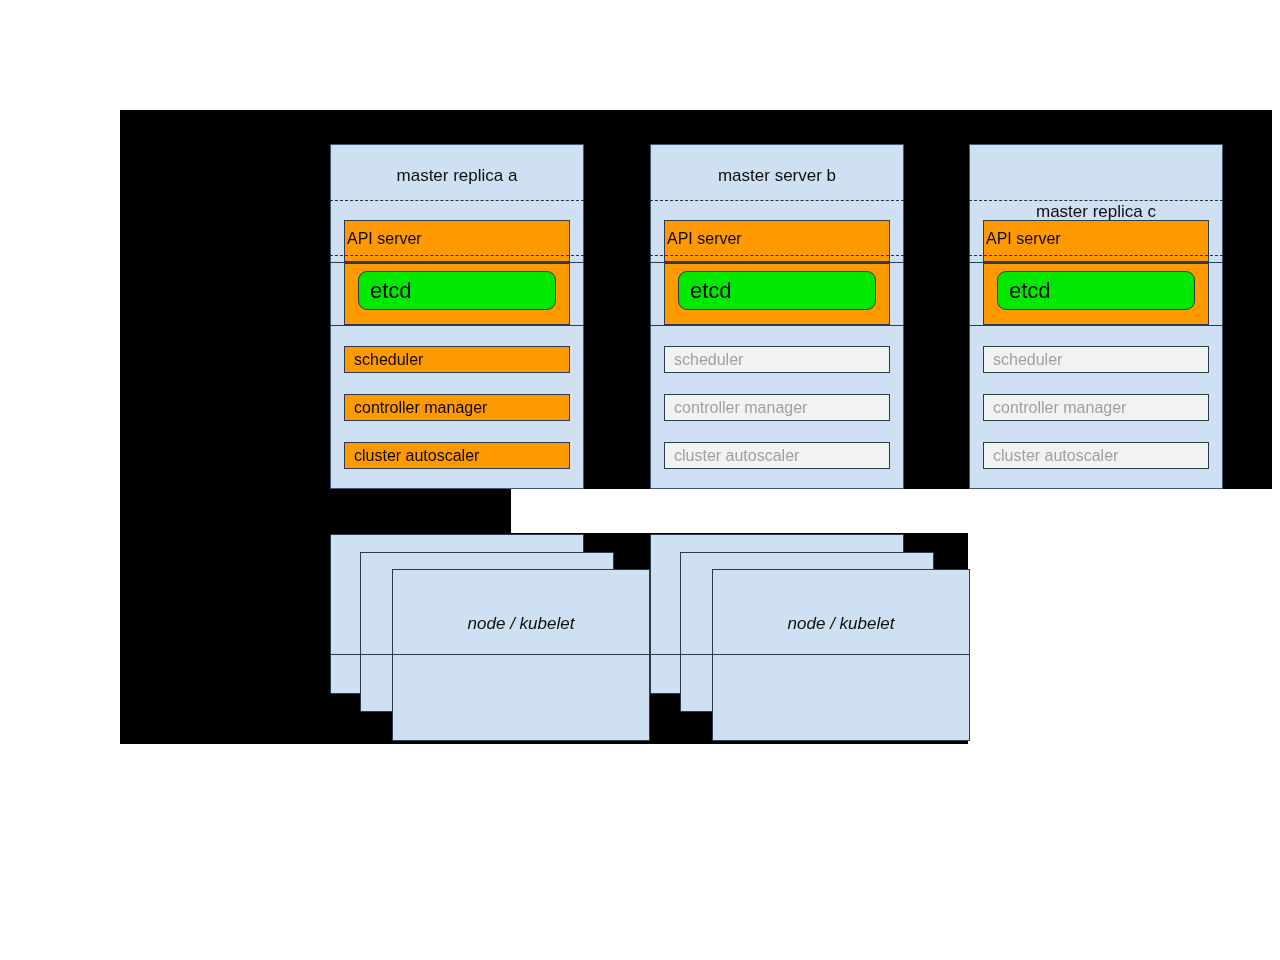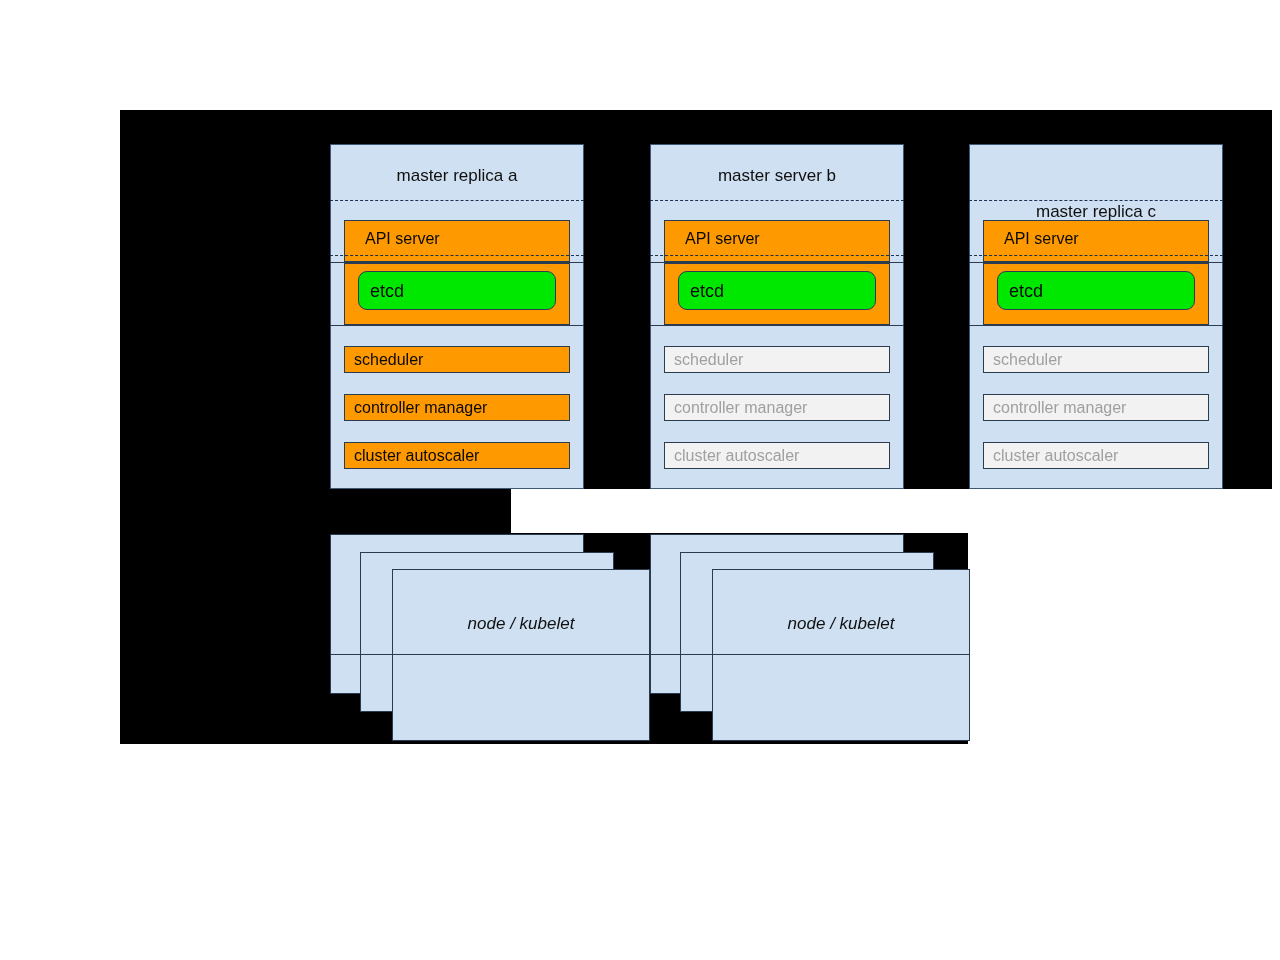--- a/index.html
+++ b/index.html
@@ -80,41 +80,41 @@
     color: #a0a0a0;
   }
 
   .apiserver-box {
     position: absolute;
     box-sizing: border-box;
     background: #ff9900;
     border: 1px solid #2c3c50;
     font-size: 16px;
     line-height: 1;
-    padding-left: 20px;
+    padding-left: 2px;
     display: flex;
     align-items: flex-start;
     padding-top: 10px;
     color: #0a0a0a;
   }
 
   .etcd-shell {
     position: absolute;
     box-sizing: border-box;
     background: #ff9900;
     border: 1px solid #2c3c50;
   }
 
   .etcd-box {
     position: absolute;
     box-sizing: border-box;
     background: #00e800;
     border: 1px solid #2c3c50;
     border-radius: 9px;
-    font-size: 18px;
+    font-size: 22px;
     line-height: 1;
     padding-left: 11px;
     display: flex;
     align-items: center;
     color: #0a0a0a;
   }
 
   
   .node-card {
     position: absolute;

